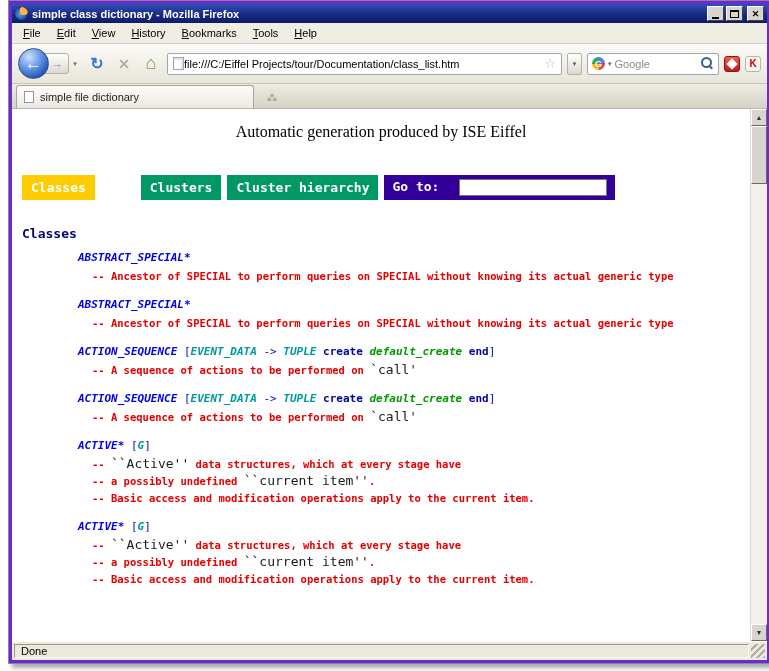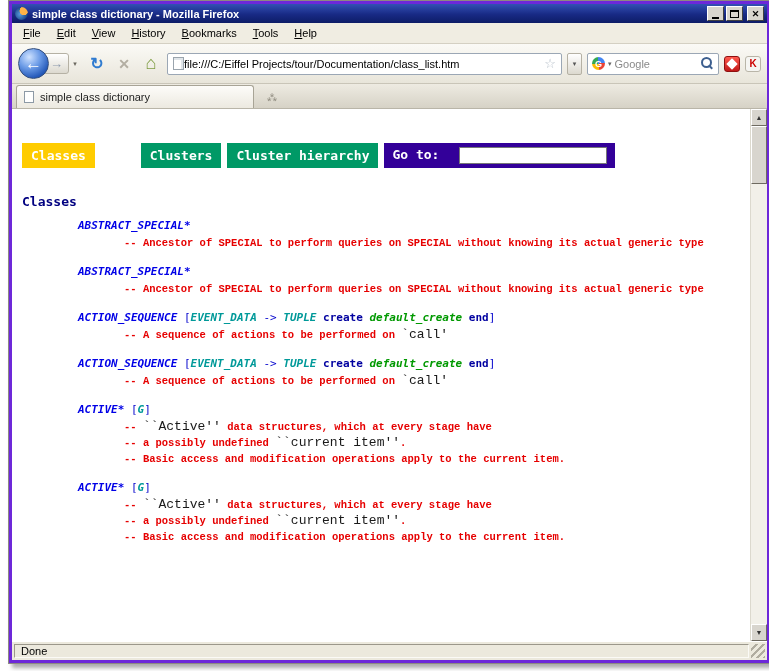--- a/index.html
+++ b/index.html
@@ -113,21 +113,21 @@
   .goto input{width:148px;height:17px;border:1px solid #777;font-size:11px;padding:0 2px;background:#fff;
     font-family:"Liberation Sans",sans-serif;}
   .section-title{margin:26px 0 10px 10px;font-size:13px;font-weight:bold;color:#000080;}
   .entry{margin-bottom:14px;}
   .sig{margin-left:66px;font-size:11px;white-space:pre;margin-bottom:3px;cursor:pointer;}
   .tk-cls{color:#0000e6;font-style:italic;font-weight:bold;}
   .tk-pln{color:#0000cc;}
   .tk-gen{color:#009999;font-style:italic;font-weight:bold;}
   .tk-kw{color:#0000a0;font-weight:bold;}
   .tk-feat{color:#009900;font-style:italic;font-weight:bold;}
-  .comment{margin-left:112px;white-space:pre;line-height:15px;font-family:Liberation Mono, monospace;}
+  .comment{margin-left:80px;white-space:pre;line-height:15px;}
   .cm-red{color:#e60000;font-size:10.5px;font-weight:bold;}
   .cm-code{color:#1a1a1a;font-size:13px;}
 </style>
 </head>
 <body>
 
 <div class="window">
 
   <div class="titlebar">
     <span class="ff-icon"></span>
@@ -192,27 +192,28 @@
     </div>
     <span class="addon-icon addon-red">
         <i></i>
       </span>
     <span class="addon-icon addon-k">K</span>
   </div>
 
   <div class="tabbar">
     <div class="tab">
       <span class="tab-doc-icon"></span>
-      <span class="tab-label">simple class dictionary</span>
+      <span class="tab-label">simple file dictionary</span>
     </div>
     <div class="tab-stub">⁂</div>
   </div>
 
   <div class="viewport">
     <div class="content">
+      <div class="page-header">Automatic generation produced by ISE Eiffel</div>
       <div class="navrow">
         <span class="navbtn btn-classes">Classes</span>
         <span class="navbtn btn-clusters">Clusters</span>
         <span class="navbtn btn-hier">Cluster hierarchy</span>
         <span class="goto">
           <span>Go to:</span>
           <input value="" style="">
         </span>
       </div>
       <div class="section-title">Classes</div>

